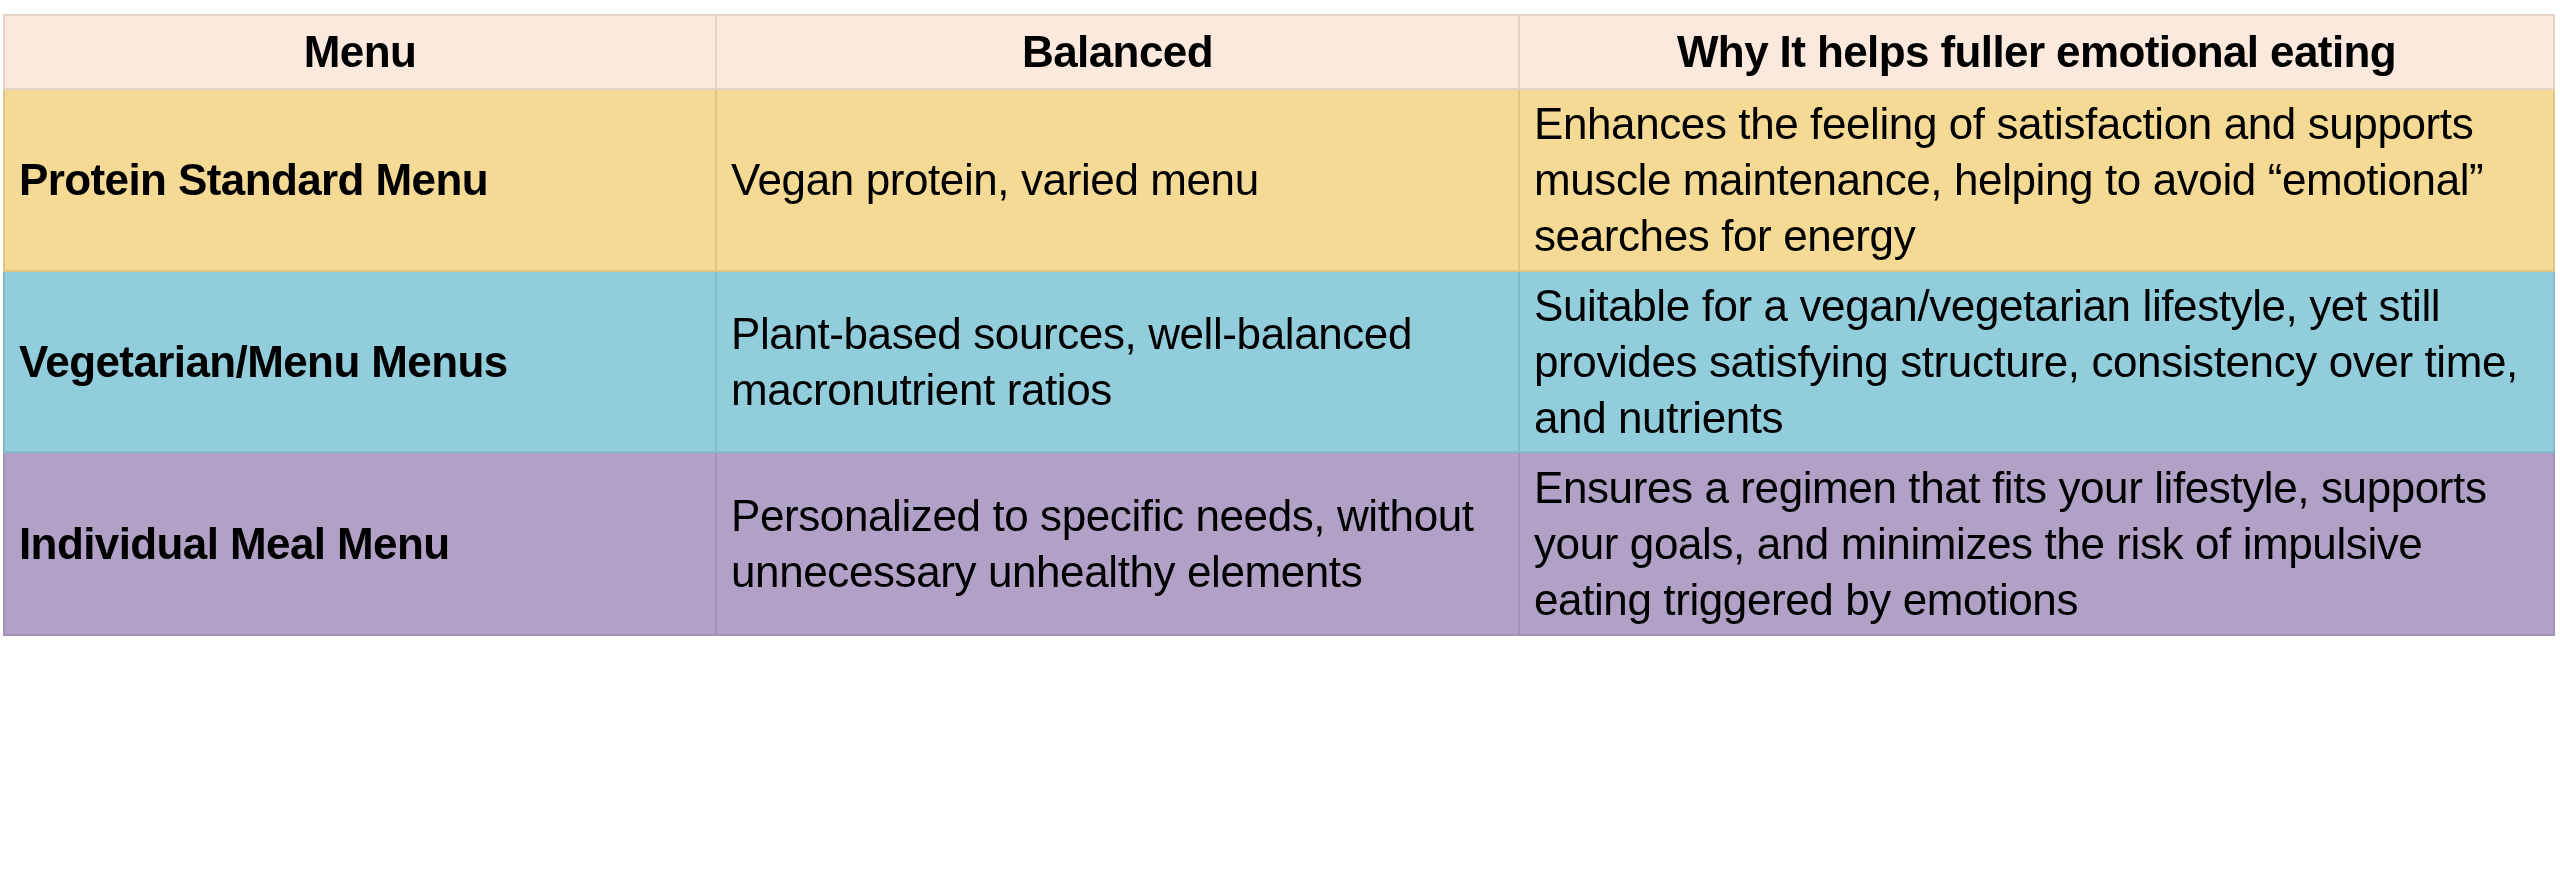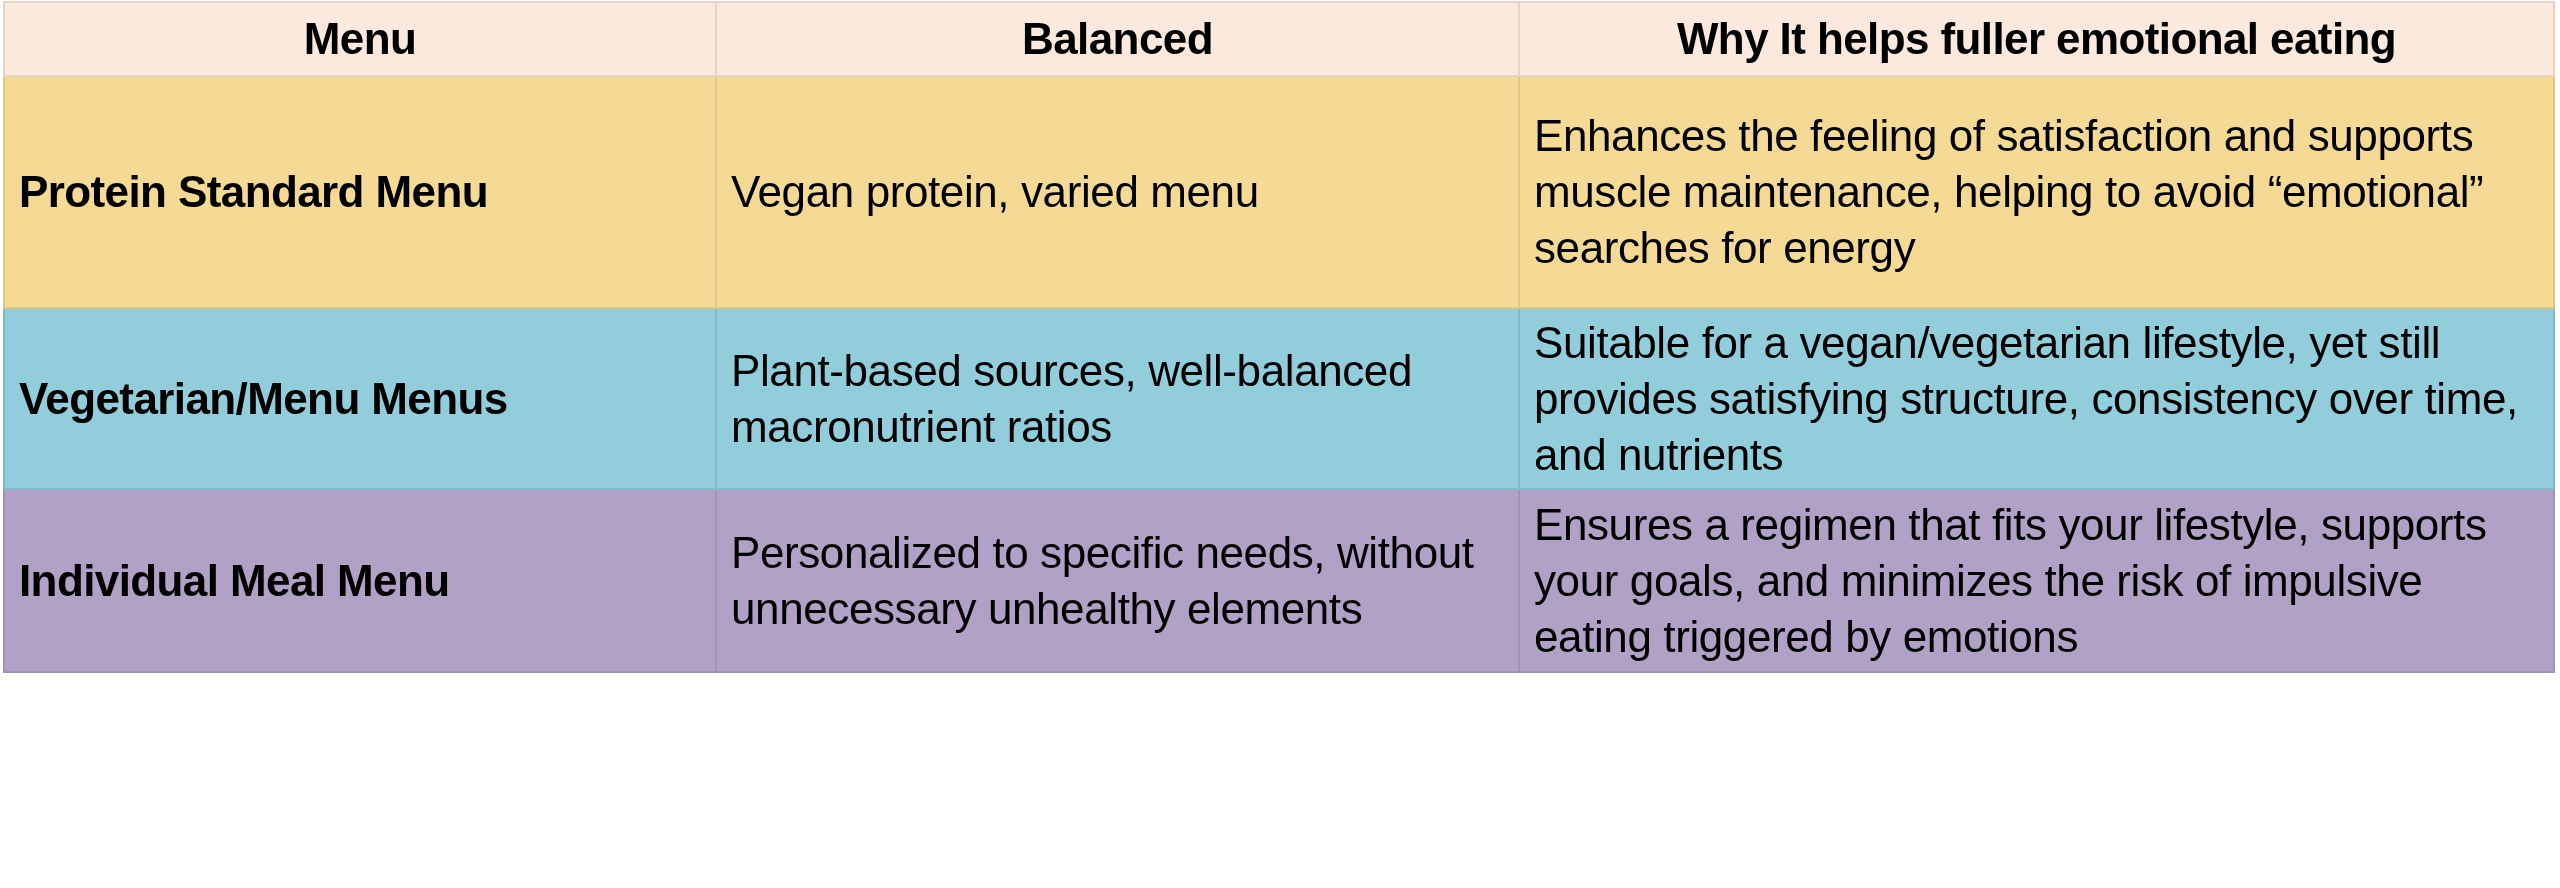--- a/index.html
+++ b/index.html
@@ -11,21 +11,21 @@
     width: 2560px;
     height: 888px;
     position: relative;
     overflow: hidden;
     font-family: "Liberation Sans", sans-serif;
     color: #000000;
   }
   .table {
     position: absolute;
     left: 3px;
-    top: 1px;
+    top: 14px;
     width: 2550px;
     border-collapse: collapse;
     table-layout: fixed;
   }
   .table col.c1 { width: 712px; }
   .table col.c2 { width: 803px; }
   .table col.c3 { width: 1035px; }
   .table th, .table td {
     padding: 0 14px;
     vertical-align: middle;
@@ -44,21 +44,21 @@
   }
   .table td {
     border: 2px solid rgba(0,0,0,0.08);
     text-align: left;
   }
   .table td.menu-name {
     font-weight: bold;
     letter-spacing: -0.6px;
   }
   tr.r-balanced td { background: #C3D69B; border-color: #B2C48B; height: 129px; }
-  tr.r-protein td  { background: #F5DA95; border-color: #DFC586; height: 232px; }
+  tr.r-protein td  { background: #F5DA95; border-color: #DFC586; height: 182px; }
   tr.r-fiber td    { background: #8EB3E2; border-color: #7FA2CE; height: 129px; }
   tr.r-veg td      { background: #92CDDC; border-color: #83BACA; height: 181px; }
   tr.r-indiv td    { background: #B2A1C7; border-color: #A292B6; height: 183px; }
 </style>
 </head>
 <body>
 
 <table class="table">
   <colgroup>
     <col class="c1">

